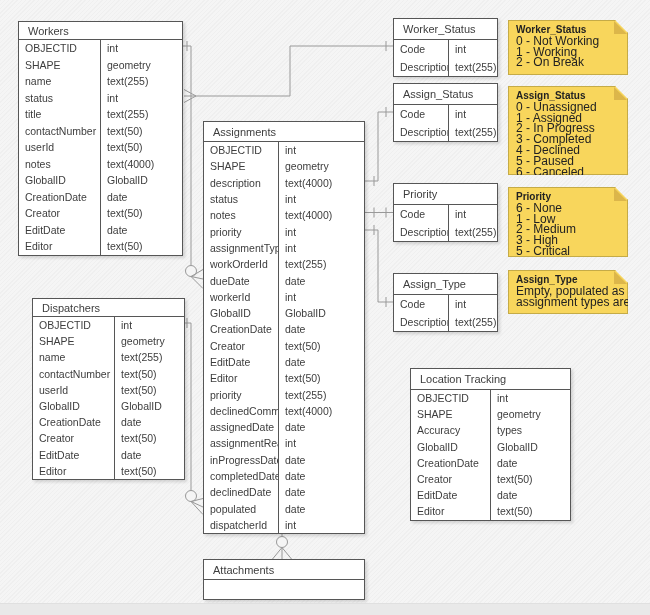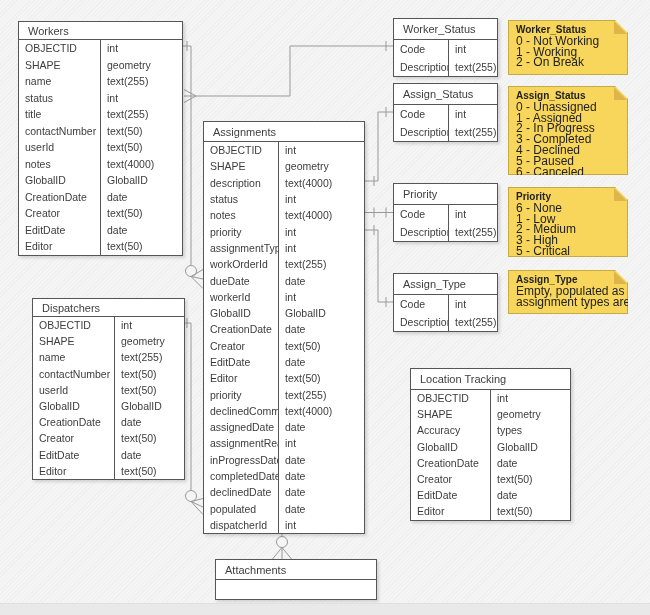--- a/index.html
+++ b/index.html
@@ -405,21 +405,21 @@
         <span class="f-name">EditDate</span>
         <span class="f-type">date</span>
       </div>
         <div class="t-row">
         <span class="f-name">Editor</span>
         <span class="f-type">text(50)</span>
       </div>
       </div>
   </div>
 
-  <div class="etable" style="left:203px;top:559px;width:162px;margin-left:12px;--head-h:19px;">
+  <div class="etable" style="left:203px;top:559px;width:162px;--head-h:19px;">
     <div class="t-head" style="border-bottom:none;">Attachments</div>
     <div class="empty-row"></div>
   </div>
 
   <div class="note" style="left:508px;top:20px;height:55px;">
     <span class="fold"></span>
     <div class="note-title">Worker_Status</div>
     <div>
 
     <div class="note-line">0 - Not Working</div>

